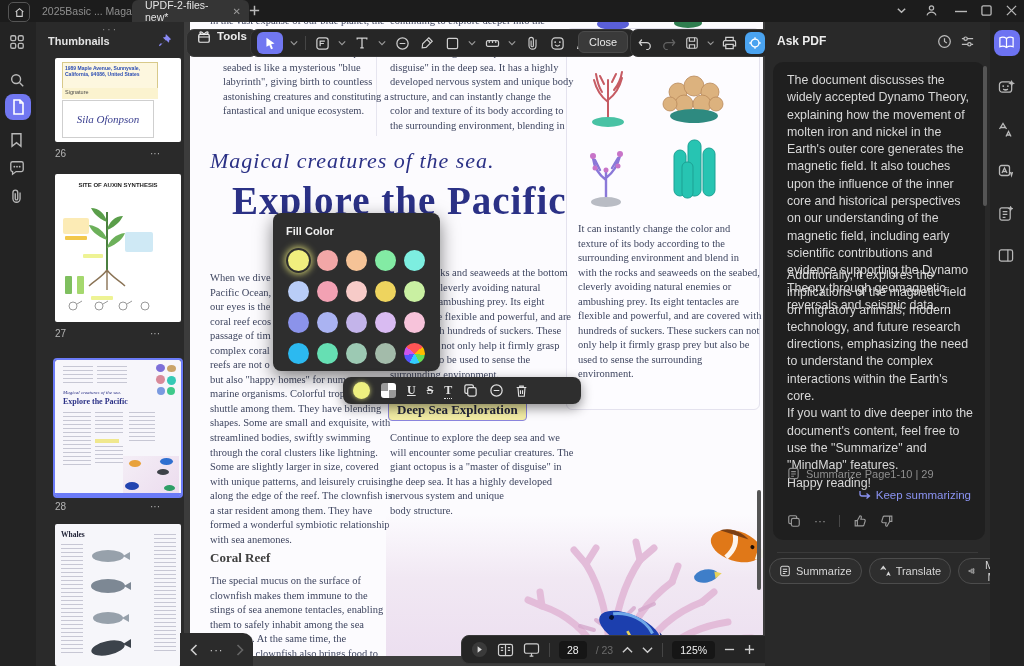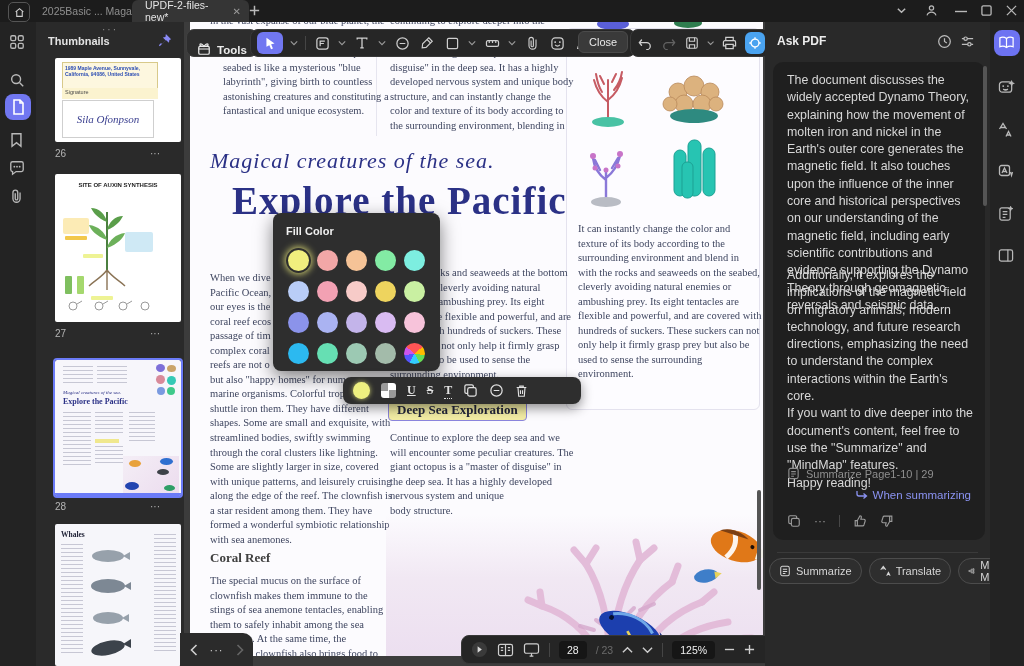--- a/index.html
+++ b/index.html
@@ -34,21 +34,21 @@
         font-family:"Liberation Serif",serif;color:#3f4660;}
   .dl{white-space:nowrap;font-size:10.5px;line-height:14.55px;}
   .dcol{position:absolute;}
   .doc-h1{font-style:italic;font-size:22px;color:#2b3186;letter-spacing:1px;}
   .doc-h2{font-weight:bold;font-size:39px;color:#2b3186;letter-spacing:1px;}
   .sec-h{font-weight:bold;font-size:13px;color:#404040;}
   .deeptag{background:#f3eda4;border:1.5px solid #8b85dd;border-radius:4px;padding:1px 8px 2px 8px;
            font-weight:bold;font-size:13px;color:#23263a;display:inline-block;}
   .col3card{border:1px solid #e4e2ee;border-radius:6px;background:#fdfcff;}
   
-  .ttl-pill{display:flex;align-items:flex-end;gap:6px;background:#2d2d2d;border:1px solid #404040;
+  .ttl-pill{display:flex;align-items:flex-start;gap:6px;background:#2d2d2d;border:1px solid #404040;
             border-radius:8px;color:#ececec;font-size:11.5px;font-weight:bold;padding:0 10px;height:26px;}
   .toolstrip{background:#262626;border:1px solid #383838;border-radius:8px;height:26px;display:flex;align-items:center;
              padding:0 6px;gap:7px;color:#cfcfcf;}
   .tool{width:18px;height:18px;display:flex;align-items:center;justify-content:center;color:#cfcfcf;}
   .tool.active{width:26px;height:22px;background:#7177f1;border-radius:6px;color:#fff;}
   .chev{width:8px;height:8px;color:#9a9a9a;}
   .vsep{width:1px;height:14px;background:#454545;}
   .close-pill{background:#3a3a3a;border:1px solid #4a4a4a;border-radius:6px;color:#e8e8e8;
               font-size:11px;padding:4px 10px;}
   .ai-btn{width:22px;height:22px;background:#4aa3f0;border-radius:6px;display:flex;align-items:center;justify-content:center;}
@@ -359,21 +359,21 @@
     <div class="dcol" style="left:20px;top:249px;">
         <div class="dl">When we dive</div>
         <div class="dl">Pacific Ocean,</div>
         <div class="dl">our eyes is the</div>
         <div class="dl">coral reef ecos</div>
         <div class="dl">passage of tim</div>
         <div class="dl">complex coral</div>
         <div class="dl">reefs are not o</div>
         <div class="dl">but also "happy homes" for numerous</div>
         <div class="dl">marine organisms. Colorful tropical fish</div>
-        <div class="dl">shuttle iron them. They have different</div>
+        <div class="dl">shuttle among them. They have blending</div>
         <div class="dl">shapes. Some are small and exquisite, with</div>
         <div class="dl">streamlined bodies, swiftly swimming</div>
         <div class="dl">through the coral clusters like lightning.</div>
         <div class="dl">Some are slightly larger in size, covered</div>
         <div class="dl">with unique patterns, and leisurely cruising</div>
         <div class="dl">along the edge of the reef. The clownfish is</div>
         <div class="dl">a star resident among them. They have</div>
         <div class="dl">formed a wonderful symbiotic relationship</div>
         <div class="dl">with sea anemones.</div>
       </div>
@@ -732,21 +732,21 @@
         <svg width="13" height="13" viewBox="0 0 14 14" fill="none" stroke="currentColor" stroke-width="1.2">
             <rect x="2" y="1.5" width="10" height="11" rx="2"></rect>
             <path d="M4.5 5h5M4.5 7.5h5M4.5 10h3"></path>
           </svg>
         <span>Summarize Page1-10 | 29</span>
       </div>
       <div class="keep">
         <svg width="12" height="10" viewBox="0 0 12 10" fill="none" stroke="currentColor" stroke-width="1.3">
             <path d="M1 1v3a2 2 0 0 0 2 2h7M7.5 3.5L10.5 6l-3 2.5"></path>
           </svg>
-        <span>When summarizing</span>
+        <span>Keep summarizing</span>
       </div>
       <div class="act-row">
         <svg width="14" height="14" viewBox="0 0 16 16" fill="none" stroke="currentColor" stroke-width="1.3">
             <rect x="5" y="5" width="9" height="9" rx="2"></rect>
             <path d="M11 5V3.5A1.5 1.5 0 0 0 9.5 2h-6A1.5 1.5 0 0 0 2 3.5v6A1.5 1.5 0 0 0 3.5 11H5"></path>
           </svg>
         <span style="font-size:12px;">···</span>
         <div style="width:1px;height:12px;background:#474747;"></div>
         <svg width="14" height="14" viewBox="0 0 16 16" fill="none" stroke="currentColor" stroke-width="1.3">
             <path d="M5 7.5L8 2c1 0 1.8.8 1.5 2L9 6h3.5a1.5 1.5 0 0 1 1.4 2l-1.4 4.5a1.5 1.5 0 0 1-1.4 1H5M5 7.5H2.5v6H5z"></path>
@@ -754,21 +754,21 @@
         <svg width="14" height="14" viewBox="0 0 16 16" fill="none" stroke="currentColor" stroke-width="1.3" transform="rotate(180)">
             <path d="M5 7.5L8 2c1 0 1.8.8 1.5 2L9 6h3.5a1.5 1.5 0 0 1 1.4 2l-1.4 4.5a1.5 1.5 0 0 1-1.4 1H5M5 7.5H2.5v6H5z"></path>
           </svg>
       </div>
     </div>
 
     <div class="abs scrollbar" style="left:218px;top:44px;width:4px;height:140px;"></div>
 
     <div class="abs rp-div"></div>
 
-    <div class="abs" style="left:4px;top:536px;display:flex;gap:7px;">
+    <div class="abs" style="left:4px;top:536px;display:flex;gap:7px;text-align:right;">
       <div class="qbtn">
         <svg width="12" height="12" viewBox="0 0 14 14" fill="none" stroke="currentColor" stroke-width="1.2">
             <rect x="2" y="1.5" width="10" height="11" rx="2"></rect>
             <path d="M4.5 5h5M4.5 7.5h5M4.5 10h3"></path>
           </svg>
         <span>Summarize</span>
       </div>
       <div class="qbtn">
         <svg width="12" height="12" viewBox="0 0 14 14" fill="none" stroke="currentColor" stroke-width="1.2">
             <path d="M2 5.5L5 1.5l3 4M3 4.5h4M9 12.5l2-4 2 4M9.8 11h2.4"></path>

